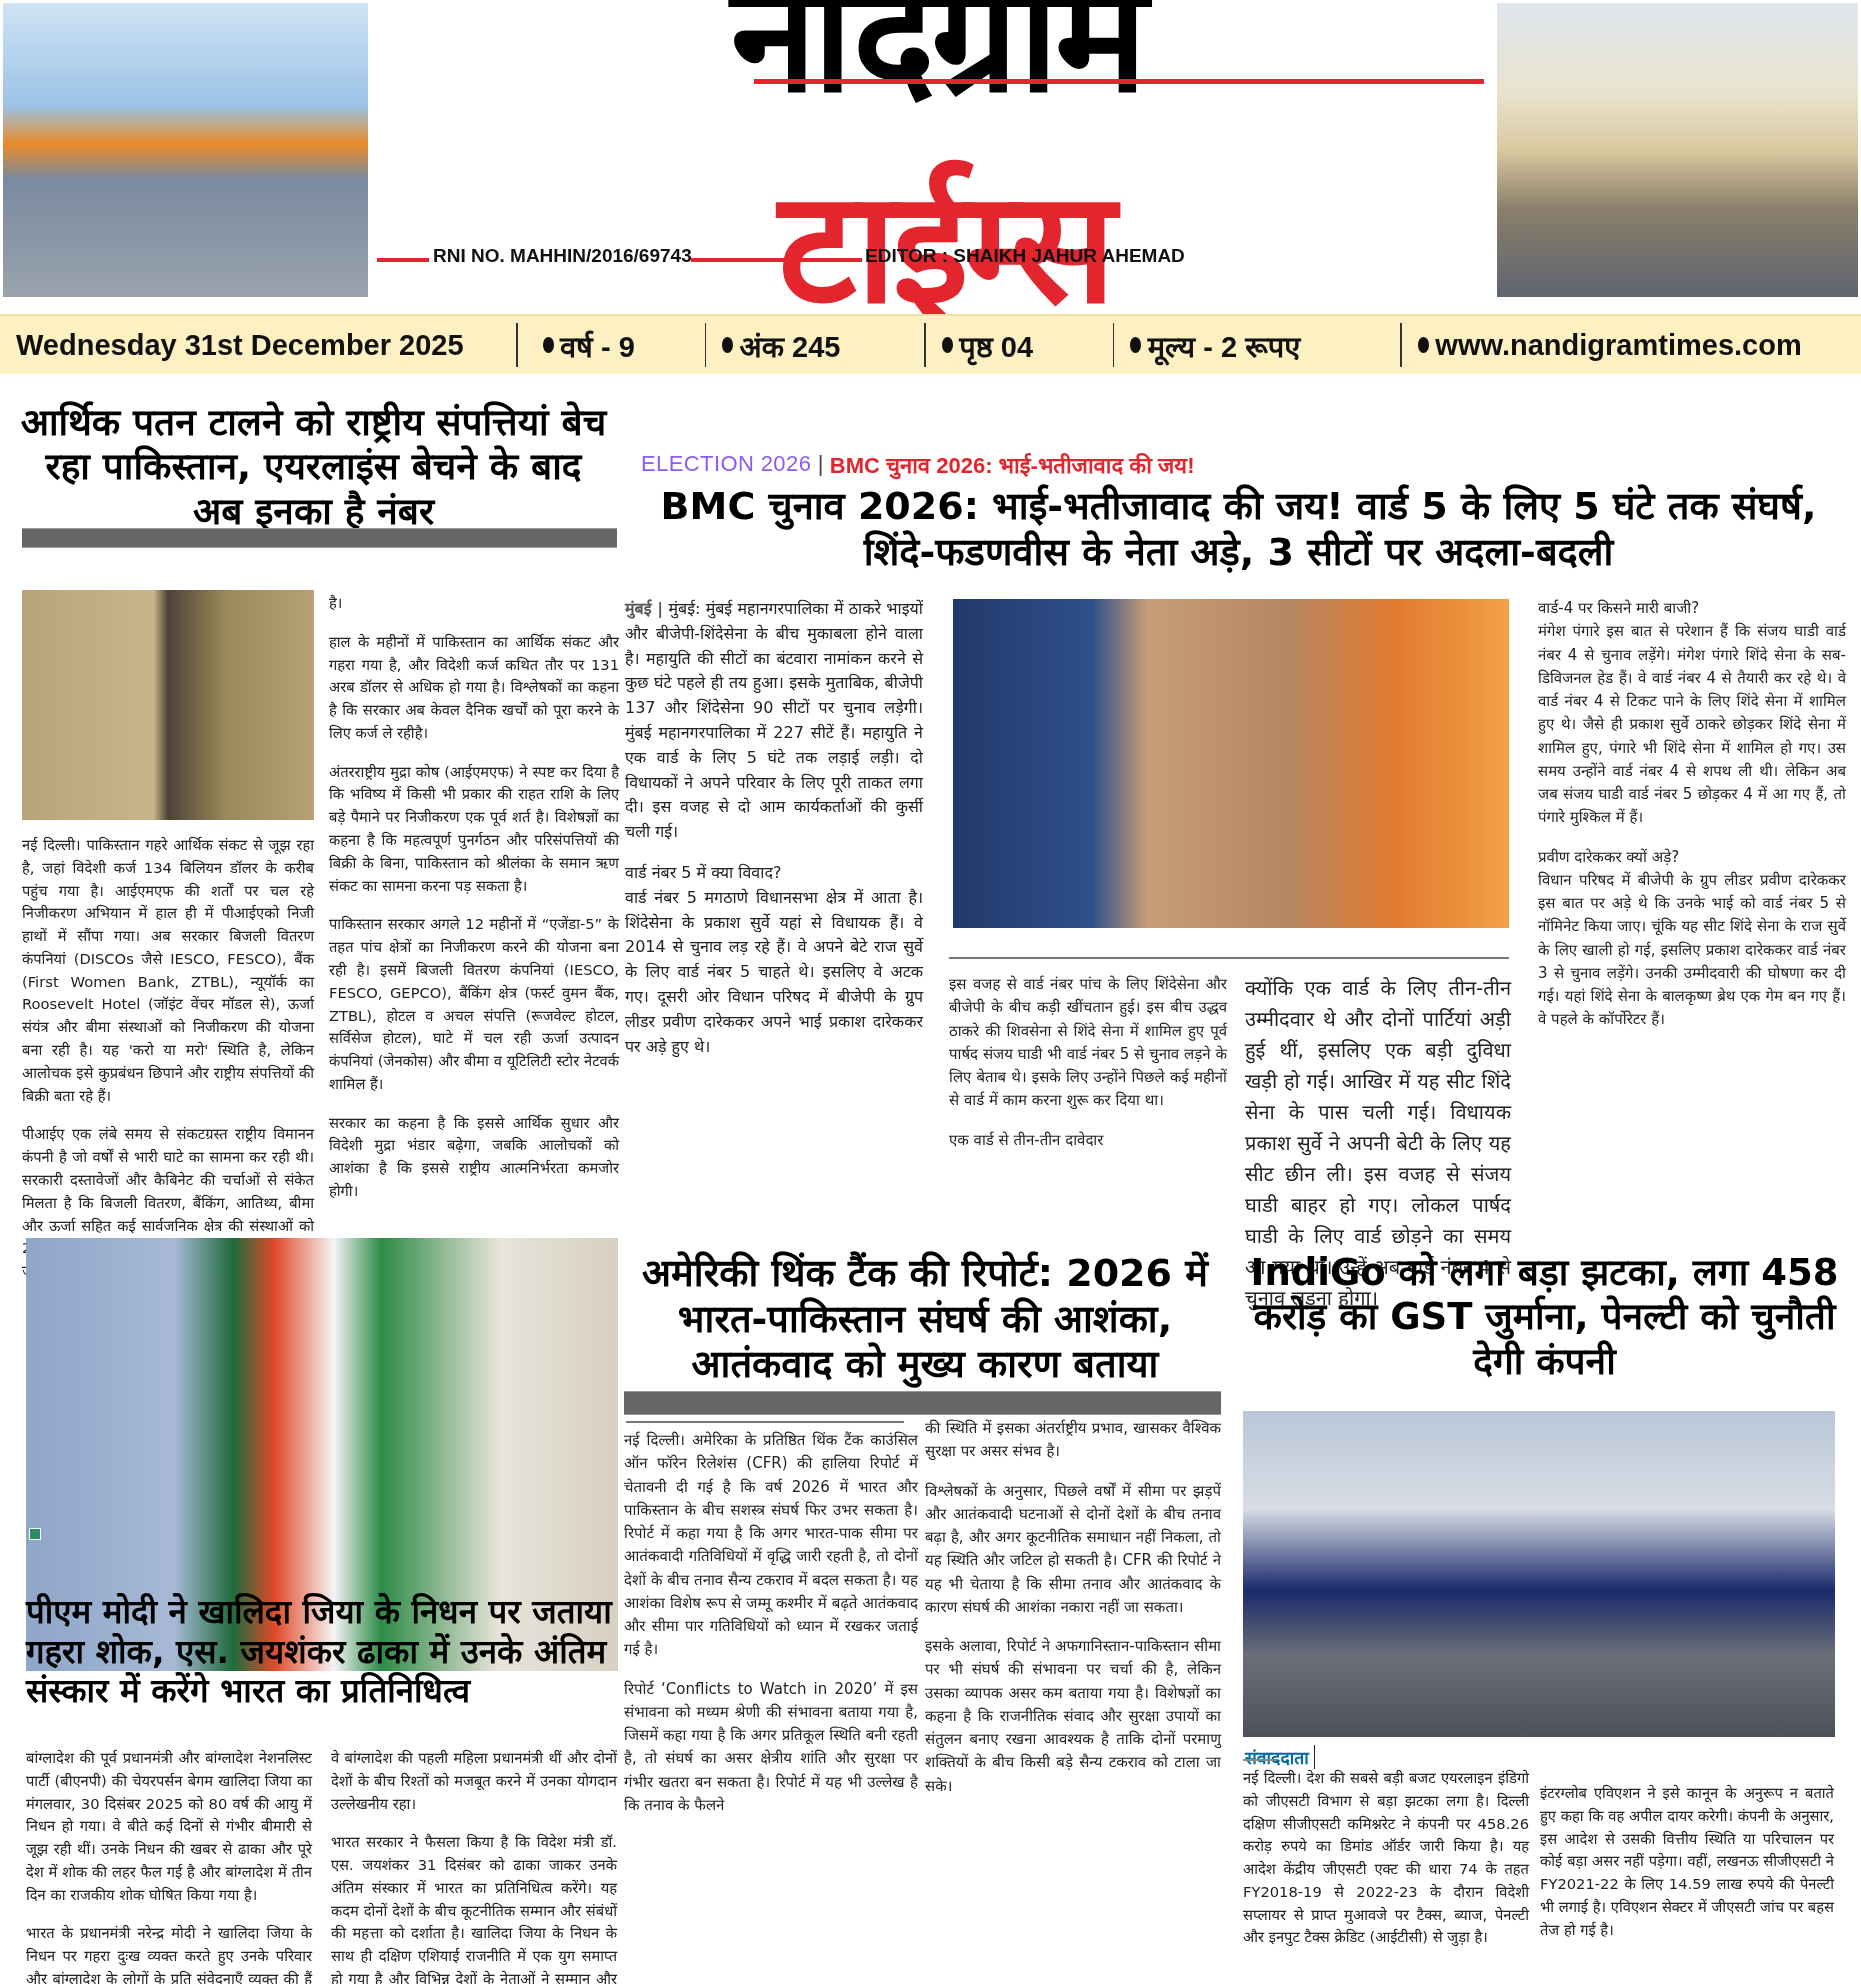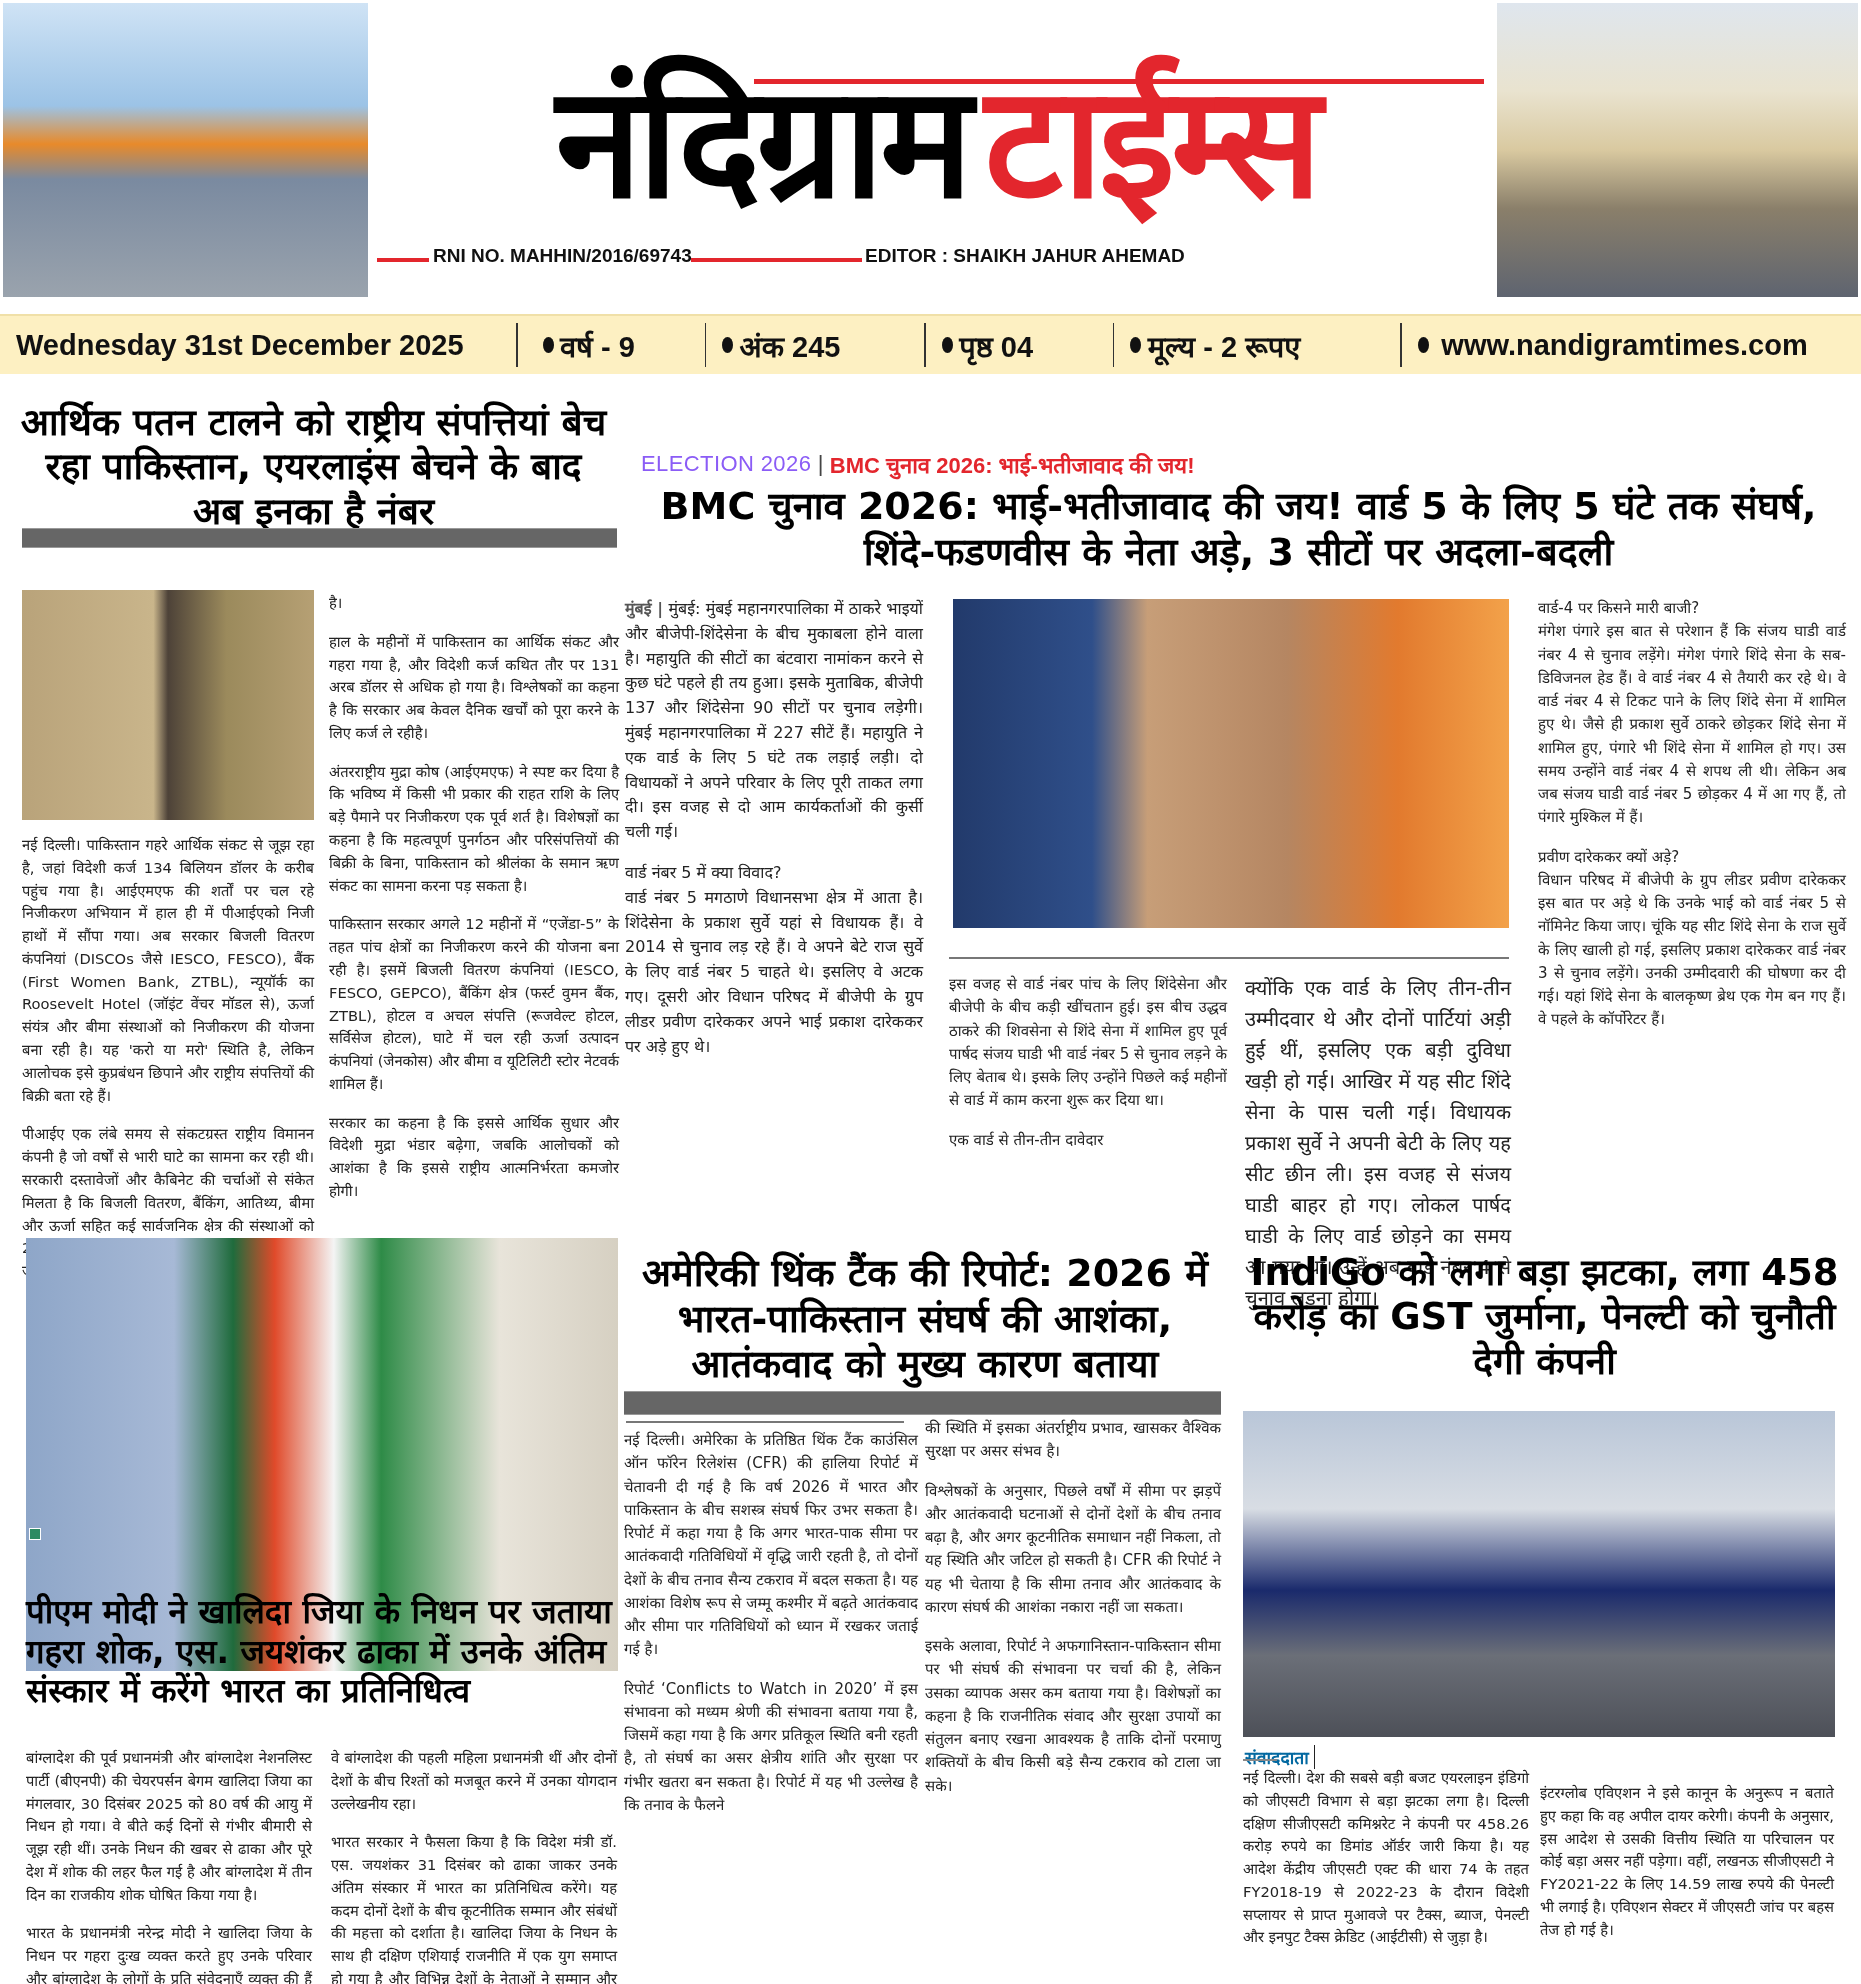--- a/index.html
+++ b/index.html
@@ -5,21 +5,21 @@
   * { box-sizing: border-box; margin: 0; padding: 0; }
   body { width: 1861px; height: 3126px; background: #ffffff; font-family: "DejaVu Sans", sans-serif; color: #1a1a1a; position: relative; overflow: hidden; }
   .img { position: absolute; overflow: hidden; }
   .photo-airport { background: linear-gradient(180deg, #cfe3f5 0%, #9cc3e6 35%, #e88a2a 48%, #7a8aa0 60%, #9aa3ad 100%); }
   .photo-temple { background: linear-gradient(180deg, #dfe6ee 0%, #e9e3cf 30%, #d9c9a0 50%, #8a7f6a 70%, #5e6470 100%); }
   .photo-pak { background: linear-gradient(90deg, #b9a37a 0%, #c9b58b 45%, #4d4238 50%, #9b8a5c 70%, #b6a074 100%); }
   .photo-bmc { background: linear-gradient(90deg, #223a6b 0%, #2f4f8a 25%, #c79e78 35%, #b58662 60%, #e27a2e 80%, #f3a24a 100%); }
   .photo-khalida { background: linear-gradient(90deg, #8ea6c8 0%, #a7b9d6 25%, #1f6b3c 35%, #e04a2a 42%, #f4f4f4 52%, #2e8b47 60%, #e8e4da 80%, #d6d0c2 100%); }
   .photo-indigo { background: linear-gradient(180deg, #b9c6d8 0%, #d8dde4 30%, #1a2a6c 55%, #6b6f78 75%, #4d5058 100%); }
 
-  .masthead-title { position: absolute; left: 381px; top: 16px; width: 1112px; height: 238px; display: flex; align-items: center; justify-content: center; font-family: "DejaVu Sans", sans-serif; font-weight: bold; font-size: 155px; letter-spacing: -4px; }
+  .masthead-title { position: absolute; left: 381px; top: 16px; width: 1112px; height: 238px; display: flex; align-items: center; justify-content: center; font-family: "DejaVu Sans", sans-serif; font-weight: bold; font-size: 155px; letter-spacing: -4px; flex-direction: column; }
   .masthead-black { color: #000; }
   .masthead-red { color: #e3262d; margin-left: 16px; }
   .red-bar { position: absolute; background: #e3262d; height: 4px; }
   .meta-line { position: absolute; top: 245px; font-family: "Liberation Sans", sans-serif; font-weight: bold; font-size: 19px; color: #111; }
 
   .dateline { position: absolute; left: 0; top: 314px; width: 1861px; height: 60px; background: #fdf0c2; border-top: 2.4px solid #f0e0a8; display: flex; align-items: center; font-family: "Liberation Sans", sans-serif; font-weight: bold; font-size: 29px; color: #111; }
   .dateline .cell { display: flex; align-items: center; height: 100%; padding: 0 16px; }
   .dateline .sep { width: 1.6px; height: 44px; background: #333; }
   .dot { display: inline-block; width: 11px; height: 16px; border-radius: 50%; background: #111; margin-right: 6.4px; }
 
@@ -69,21 +69,21 @@
   <div class="cell" style="width:187px;">
       <span class="dot"></span>
       <span>पृष्ठ 04</span>
     </div>
   <div class="sep"></div>
   <div class="cell" style="width:286px;">
       <span class="dot"></span>
       <span>मूल्य - 2 रूपए</span>
     </div>
   <div class="sep"></div>
-  <div class="cell" style="width:457px;gap:6px;">
+  <div class="cell" style="width:457px;">
       <span class="dot"></span>
       <span>www.nandigramtimes.com</span>
     </div>
 </div>
 
 <div class="headline" style="left:16px;top:401px;width:595px;font-size:37px;">आर्थिक पतन टालने को राष्ट्रीय संपत्तियां बेच रहा पाकिस्तान, एयरलाइंस बेचने के बाद अब इनका है नंबर</div>
 <div class="greybar" style="left:22px;top:528px;width:595px;height:20px;"></div>
 <div class="img photo-pak" style="left:22px;top:590px;width:292px;height:230px;"></div>
 <div class="body" style="left:22px;top:834px;width:292px;font-size:14.7px;">
   <p>नई दिल्ली। पाकिस्तान गहरे आर्थिक संकट से जूझ रहा है, जहां विदेशी कर्ज 134 बिलियन डॉलर के करीब पहुंच गया है। आईएमएफ की शर्तों पर चल रहे निजीकरण अभियान में हाल ही में पीआईएको निजी हाथों में सौंपा गया। अब सरकार बिजली वितरण कंपनियां (DISCOs जैसे IESCO, FESCO), बैंक (First Women Bank, ZTBL), न्यूयॉर्क का Roosevelt Hotel (जॉइंट वेंचर मॉडल से), ऊर्जा संयंत्र और बीमा संस्थाओं को निजीकरण की योजना बना रही है। यह 'करो या मरो' स्थिति है, लेकिन आलोचक इसे कुप्रबंधन छिपाने और राष्ट्रीय संपत्तियों की बिक्री बता रहे हैं।</p>

